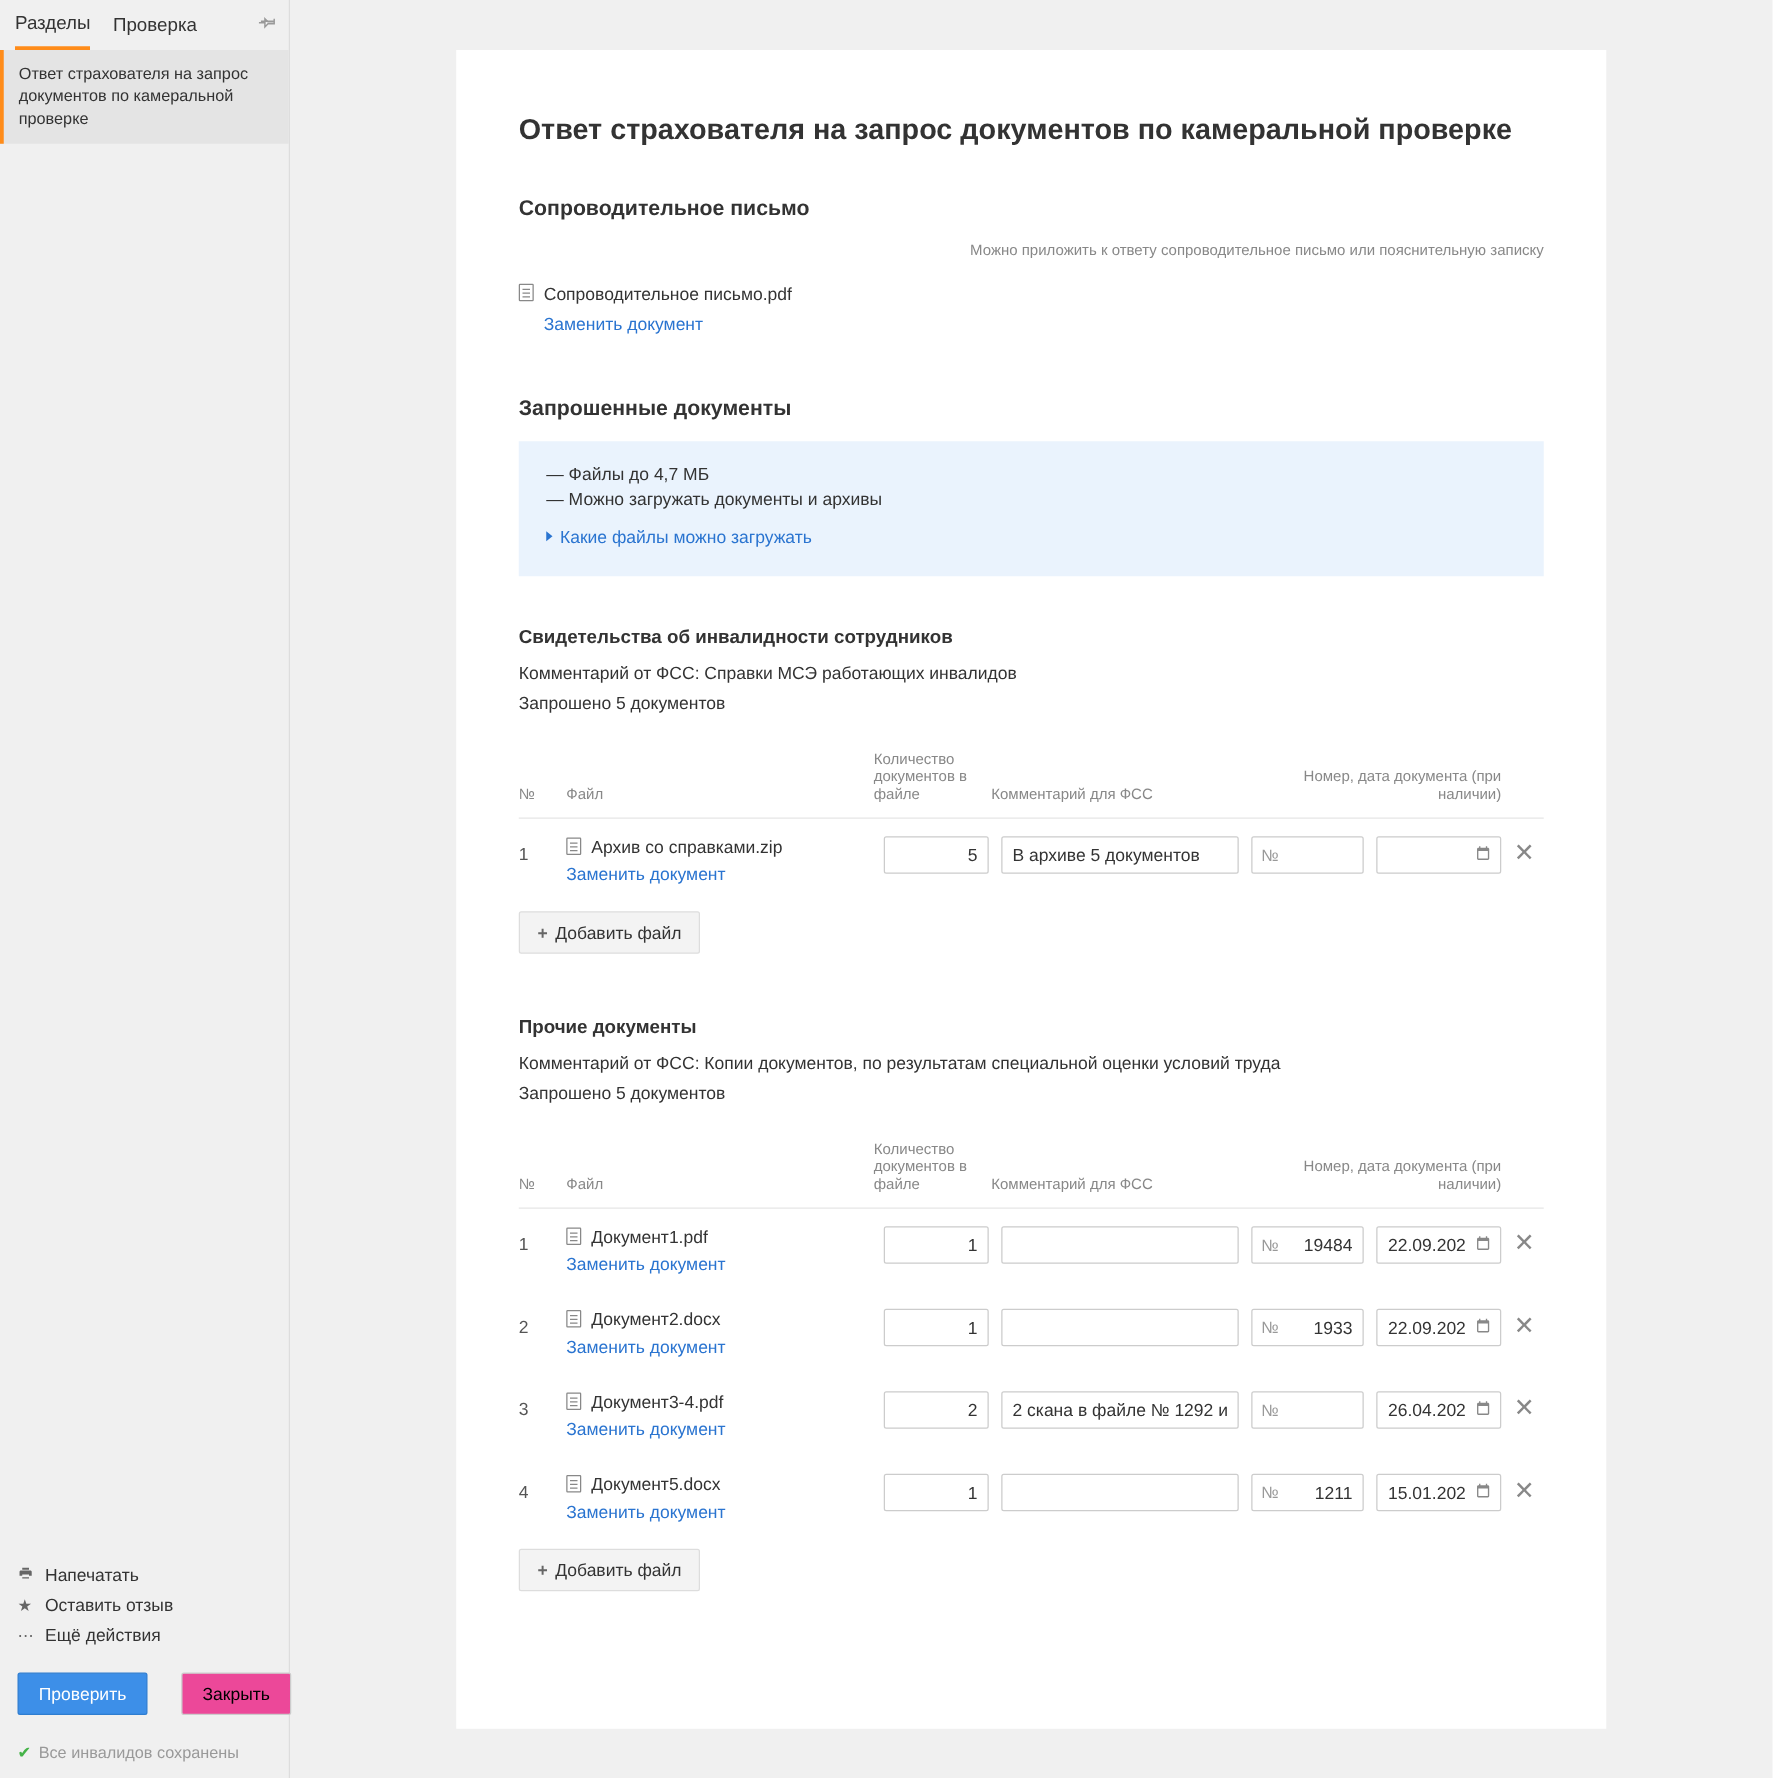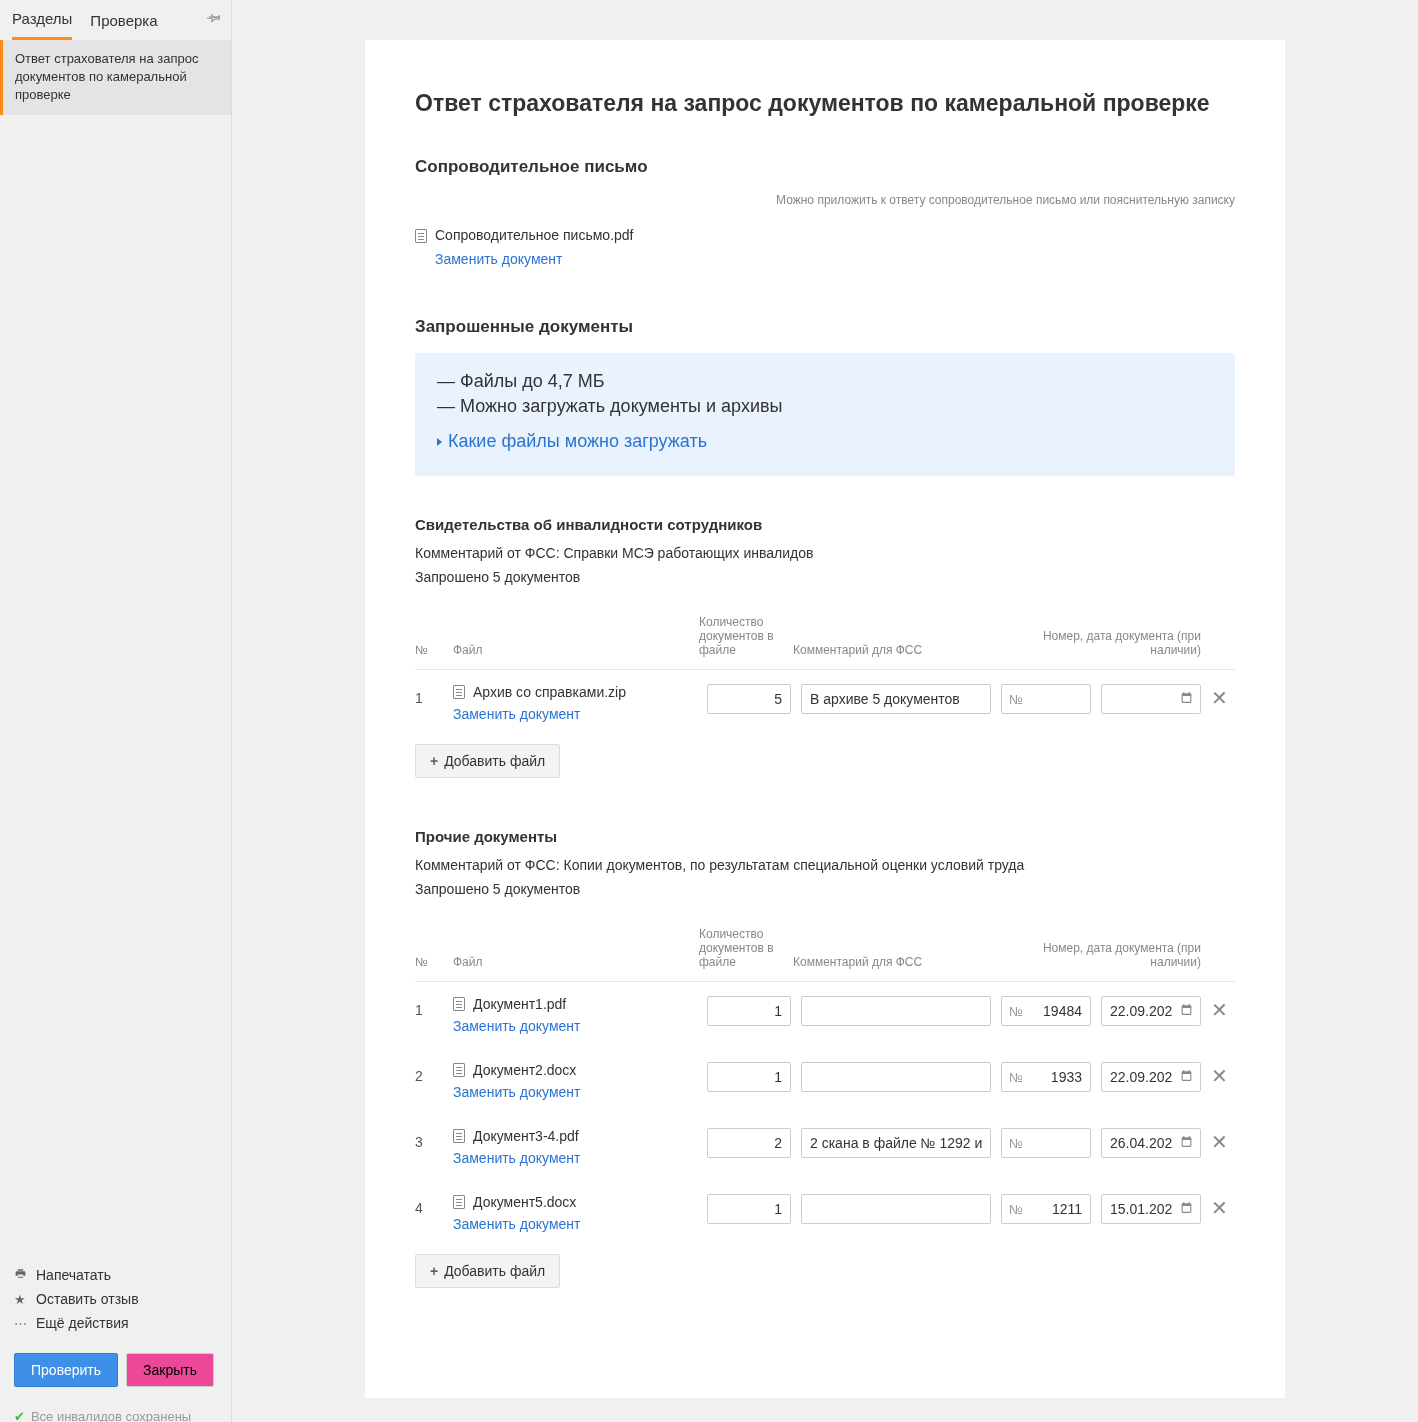--- a/index.html
+++ b/index.html
@@ -61,21 +61,21 @@
     display: flex;
     align-items: flex-end;
     gap: 8px;
     padding: 4px 0;
     cursor: pointer;
     color: #333;
   }
   .sidebar-action .ic { width: 14px; color: #666; font-size: 13px; }
   .sidebar-buttons {
     display: flex;
-    gap: 8px;
+    gap: 27px;
     padding: 10px 14px 14px 14px;
   }
   .btn {
     padding: 8px 16px;
     font-size: 14px;
     border-radius: 2px;
     border: 1px solid #ccc;
     background: #ec4899;
     cursor: pointer;
   }
@@ -118,21 +118,21 @@
     margin-bottom: 16px;
   }
   .hint {
     font-size: 12px;
     color: #888;
     margin-bottom: 20px;
     text-align: right;
   }
   .file-row {
     display: flex;
-    align-items: flex-end;
+    align-items: flex-start;
     gap: 8px;
     margin-bottom: 8px;
     font-size: 14px;
   }
   .file-icon {
     width: 12px;
     height: 14px;
     border: 1px solid #888;
     border-radius: 1px;
     position: relative;
@@ -150,21 +150,21 @@
     color: #2a74d0;
     cursor: pointer;
     font-size: 14px;
   }
   .replace-link { margin-left: 20px; }
 
   .info-box {
     background: #eaf3fd;
     padding: 18px 22px 24px 22px;
     margin: 14px 0 40px 0;
-    font-size: 18px;
+    font-size: 14px;
   }
   .info-box .bullet { margin-bottom: 4px; }
   .info-box .expand {
     color: #2a74d0;
     cursor: pointer;
     display: flex;
     align-items: center;
     gap: 6px;
     margin-top: 14px;
   }

